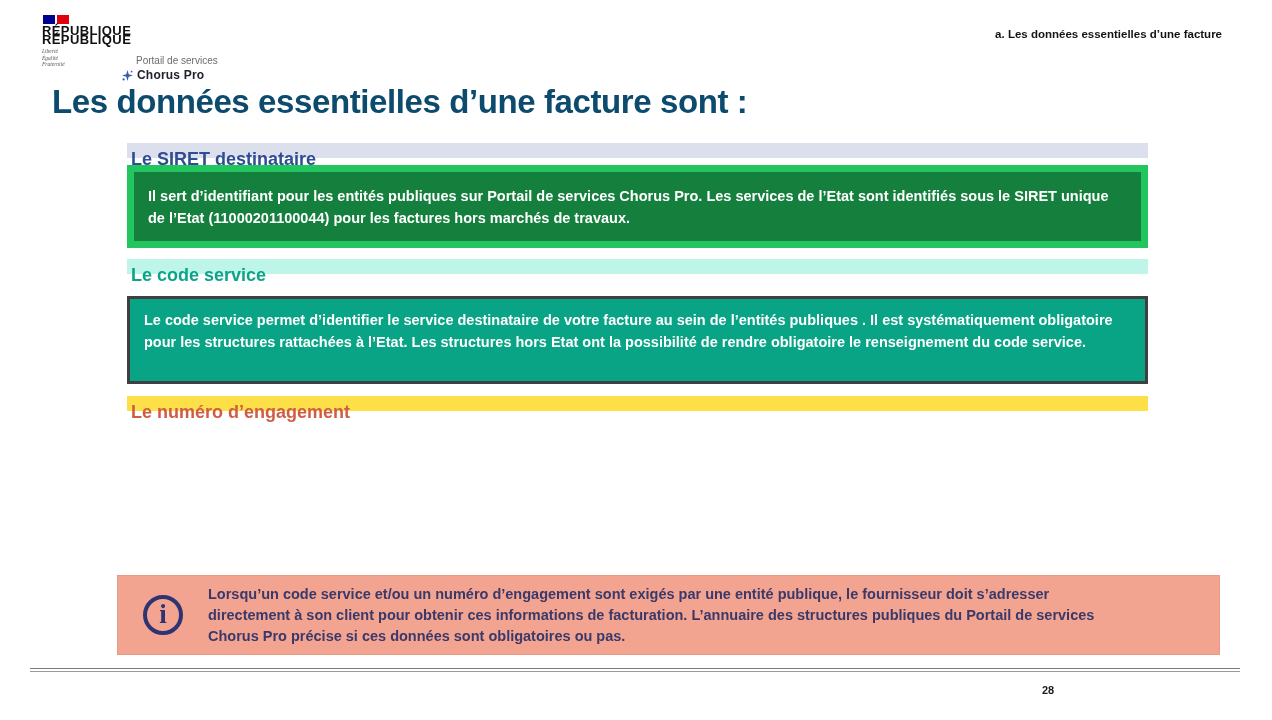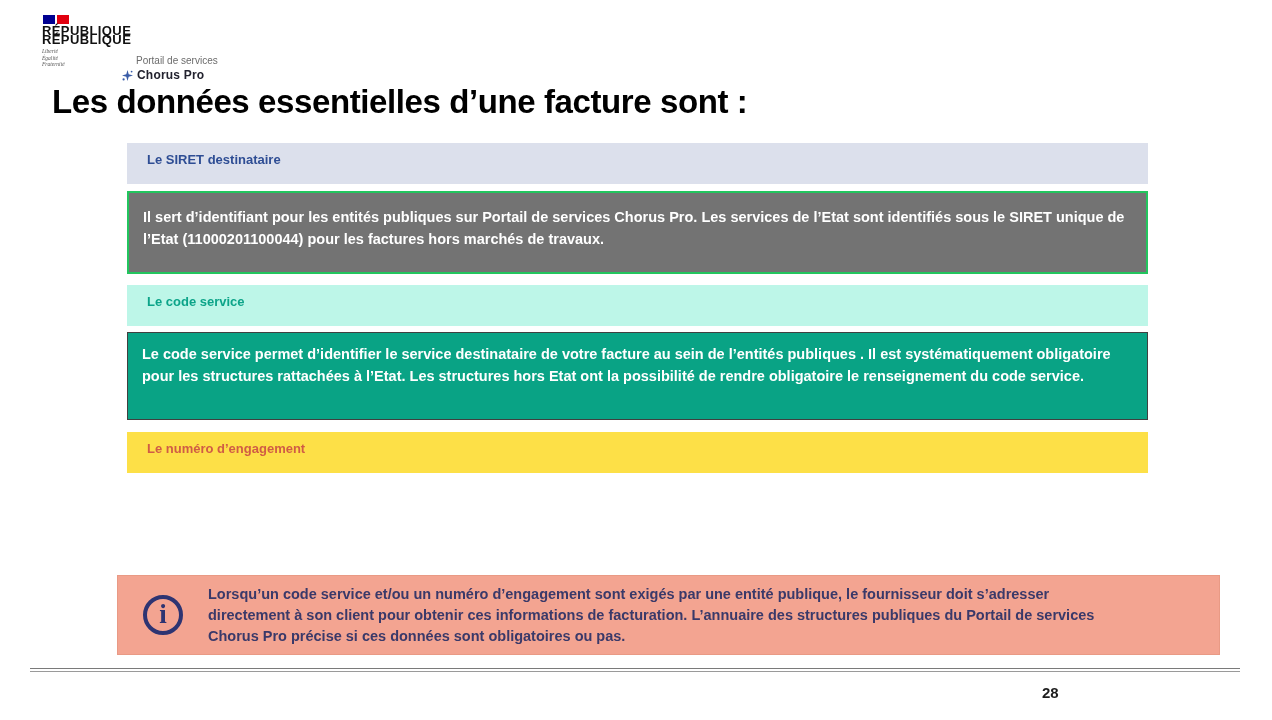--- a/index.html
+++ b/index.html
@@ -23,52 +23,52 @@
   .portal-label { font-size:10px; color:#6b6b6b; margin-left:14px; margin-bottom:2px;margin-top:28px; }
   .brand-row { display:flex; align-items:center; gap:4px; }
   .sparkle { width:11px; height:11px; flex:0 0 auto; }
   .brand-name { font-size:12px; font-weight:bold; color:#22222e; letter-spacing:.2px; }
 
   .breadcrumb { position:absolute; right:50px; top:27px; text-align:right;
                 font-size:11.5px; font-weight:bold; color:#141414; line-height:15.5px; }
 
   
   .title { position:absolute; left:52px; top:83px;
-           font-size:33px; font-weight:bold; color:#000000; letter-spacing:-0.4px; }
+           font-size:33px; font-weight:bold; color:#0c4a6e; letter-spacing:-0.4px; }
 
   
   .sections { position:absolute; left:127px; top:143px; width:1021px; }
-  .sec-head { height:41px; line-height:33px; padding-left:20px;
-              font-size:13px; font-weight:bold; }
+  .sec-head { height:15px; line-height:33px; padding-left:4px;
+              font-size:18px; font-weight:bold; }
   .sec-body { padding:13px 14px 0 14px; font-size:14.5px; font-weight:bold;
               color:#ffffff; line-height:22px; }
   .sec-head-1 { background:#dce0ec; color:#2e4d94; margin-bottom:7px; }
-  .sec-body-1 { background:#737373; border:2px solid #22c55e; height:83px; margin-bottom:11px; }
-  .sec-head-2 { background:#bdf6e8; color:#0ca489; margin-bottom:6px; }
-  .sec-body-2 { background:#09a385; border:1px solid #404040; height:88px; margin-bottom:12px; padding-top:10px; }
+  .sec-body-1 { background:#15803d; border:7px solid #22c55e; height:83px; margin-bottom:11px; }
+  .sec-head-2 { background:#bdf6e8; color:#0ca489; margin-bottom:22px; }
+  .sec-body-2 { background:#09a385; border:3px solid #404040; height:88px; margin-bottom:12px; padding-top:10px; }
   .sec-head-3 { background:#fde047; color:#d05c45; margin-bottom:7px; }
   .sec-body-3 { background:#e8654a; border:1px solid #d85a40; height:82px; }
 
   
   .note { position:absolute; left:117px; top:575px; width:1103px; height:80px;
           background:#f3a491; border:1px solid #e99a85;
           display:flex; align-items:center; }
   .note-icon-wrap { width:90px; flex:0 0 auto; display:flex; justify-content:center; }
   .note-icon { width:40px; height:40px; border:4px solid #2e3472; border-radius:50%;
                display:flex; align-items:center; justify-content:center;
                font-family:"Liberation Serif", serif; font-weight:bold;
                font-size:27px; color:#2e3472; line-height:1; padding-bottom:2px; }
   .note-text { flex:1; padding-right:90px; font-size:14.5px; font-weight:bold;
                color:#3a3969; line-height:21px; }
 
   
   .footer-rule { position:absolute; left:30px; right:32px; top:668px; height:4px;
                  border-top:1.5px solid #7a7a7a; border-bottom:1.5px solid #9a9a9a; }
   .page-number { position:absolute; left:1042px; top:684px;
-                 font-size:15px; font-weight:bold; color:#1d1d1d; }
+                 font-size:11px; font-weight:bold; color:#1d1d1d; }
 </style>
 </head>
 <body>
 
 <div class="slide">
 
   <div class="gov-logo">
     <div class="flag">
       <span class="flag-blue"></span>
       <span class="flag-red"></span>
@@ -90,20 +90,21 @@
       <svg class="sparkle" viewBox="0 0 11 11">
         <path d="M5.5 0 L6.7 4.3 L11 5.5 L6.7 6.7 L5.5 11 L4.3 6.7 L0 5.5 L4.3 4.3 Z" fill="#3a5da8"></path>
         <circle cx="1.6" cy="9.4" r="1.1" fill="#3a5da8"></circle>
         <circle cx="9.6" cy="1.6" r="0.9" fill="#3a5da8"></circle>
       </svg>
       <span class="brand-name">Chorus Pro</span>
     </div>
   </div>
 
   <div class="breadcrumb">
+    <div>a. Les données essentielles d’une facture</div>
   </div>
 
   <h1 class="title">Les données essentielles d’une facture sont :</h1>
 
   <main class="sections">
     <section>
       <div class="sec-head sec-head-1">Le SIRET destinataire</div>
       <div class="sec-body sec-body-1">Il sert d’identifiant pour les entités publiques sur Portail de services Chorus Pro. Les services de l’Etat sont identifiés sous le SIRET unique de l’Etat (11000201100044) pour les factures hors marchés de travaux.</div>
     </section>
     <section>

